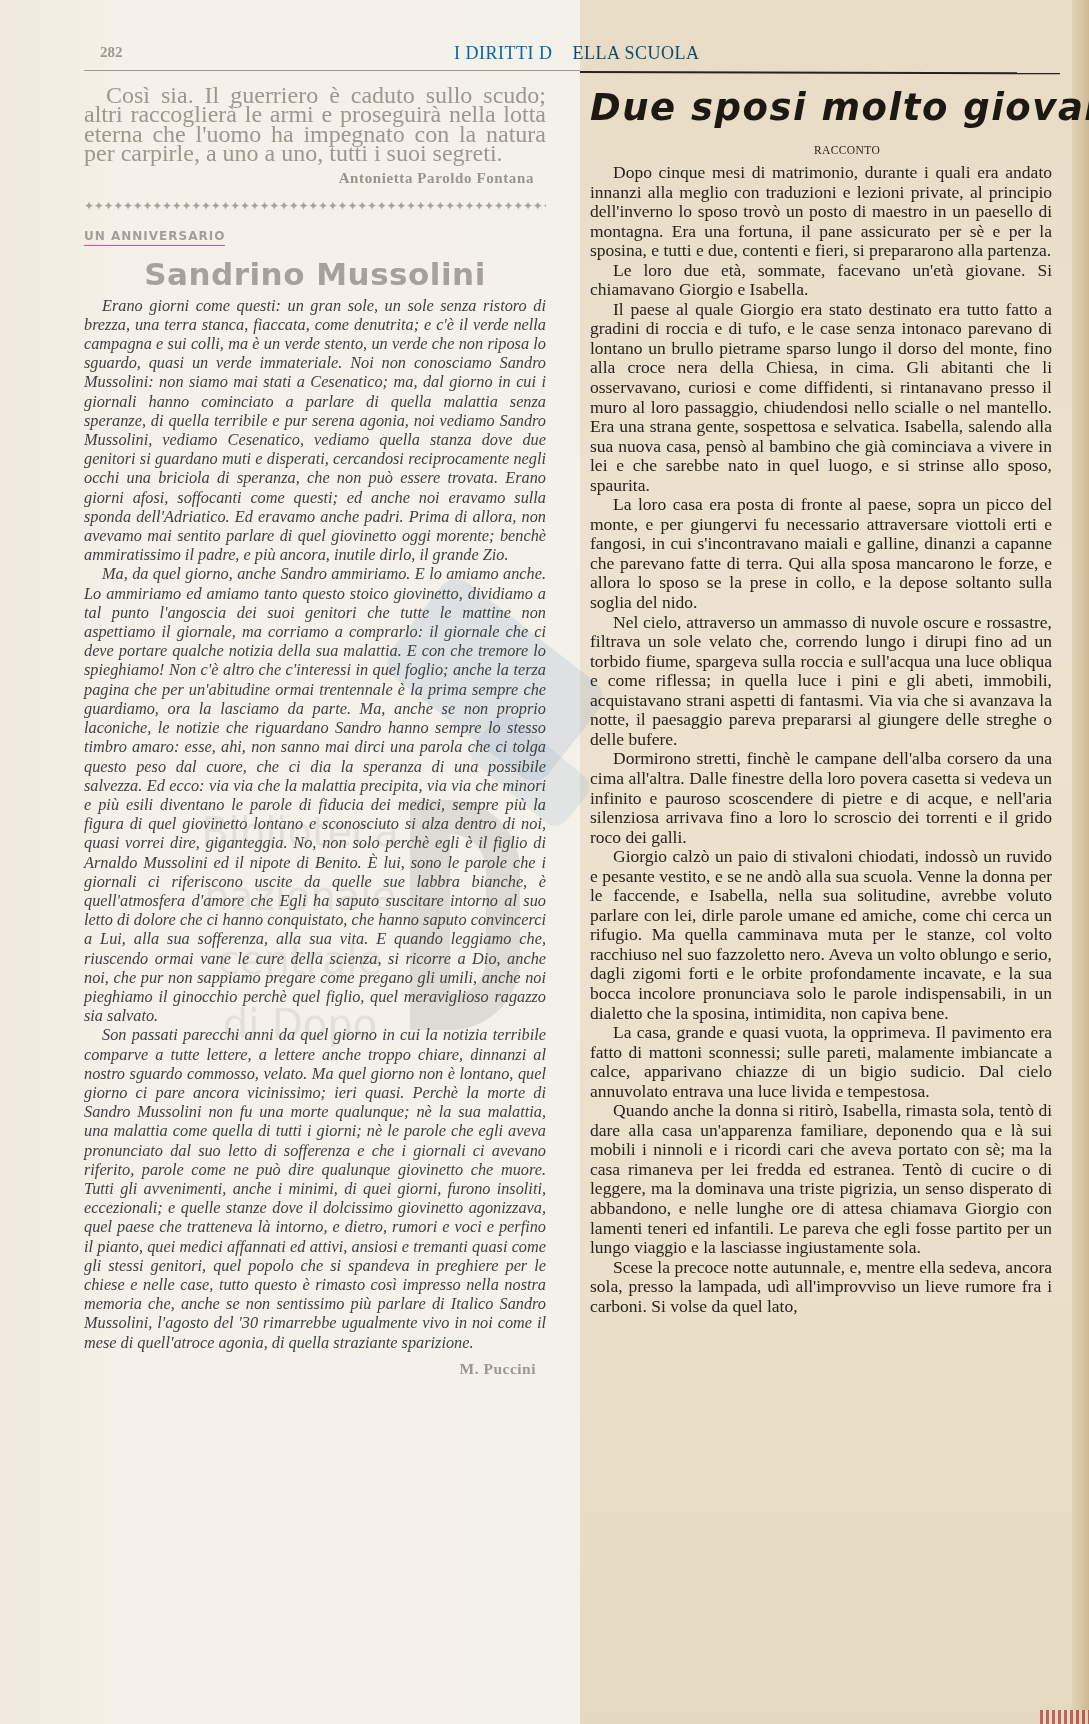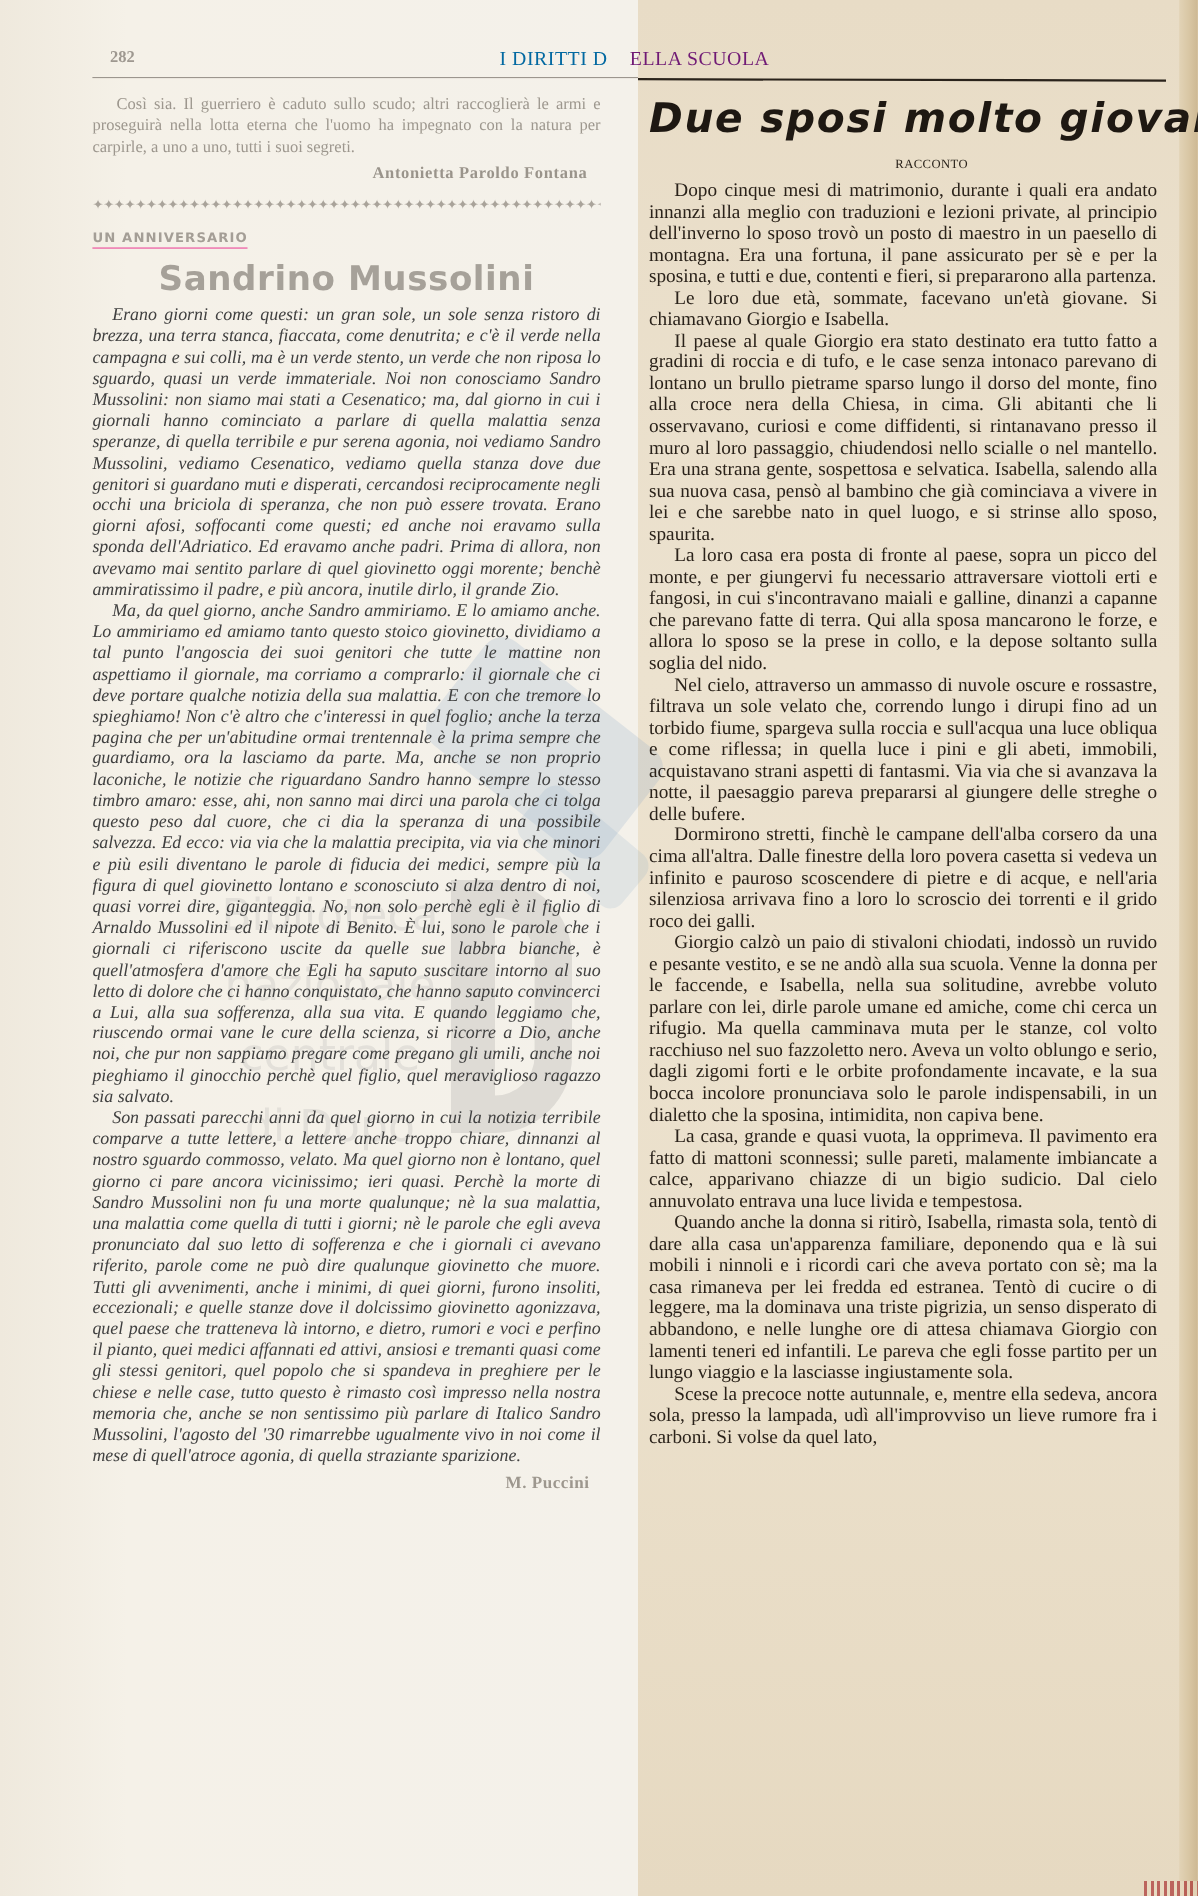--- a/index.html
+++ b/index.html
@@ -31,35 +31,35 @@
   .running-head {
     position: absolute; left: 84px; top: 40px; width: 976px; height: 28px;
   }
   .page-number {
     position: absolute; left: 16px; top: 4px; font-size: 15px; color: #9e9890; font-weight: bold;
   }
   .journal-title {
     position: absolute; left: 370px; top: 3px; font-size: 18px; letter-spacing: .5px;
   }
   .journal-title .pale { color: #0369a1; }
-  .journal-title .dark { color: #701a75; padding-left: 20px; }
+  .journal-title .dark { color: #0c4a6e; padding-left: 20px; }
   .head-rule-left {
     position: absolute; left: 84px; top: 70px; width: 496px; height: 1px; background: #9c968e;
   }
   .head-rule-right {
     position: absolute; left: 580px; top: 71px; width: 480px; height: 2px; background: #2a231b;
     transform: rotate(0.15deg); transform-origin: left center;
   }
 
   
   .col-left {
     position: absolute; left: 84px; top: 86px; width: 462px; color: #a7a199;
   }
   .closing-para {
-    font-size: 15px; line-height: 19.4px; text-align: justify; margin: 0;
+    font-size: 24px; line-height: 19.4px; text-align: justify; margin: 0;
     text-indent: 22px; color: #9d978e;
   }
   .signature {
     text-align: right; font-weight: bold; font-size: 15px; letter-spacing: .6px;
     color: #9a948b; margin: 6px 12px 0 0;
   }
   .ornament-rule {
     margin-top: 12px; font-size: 12px; letter-spacing: -0.3px; color: #a9a39a;
     white-space: nowrap; overflow: hidden; width: 462px; line-height: 14px;
   }

